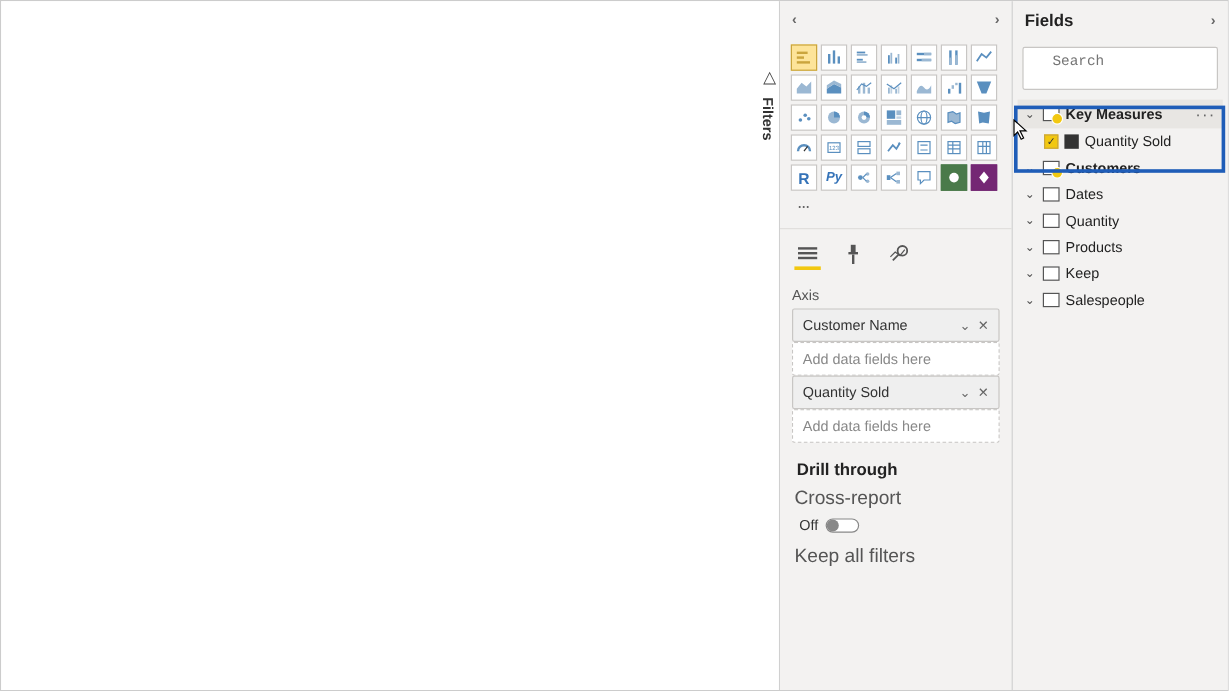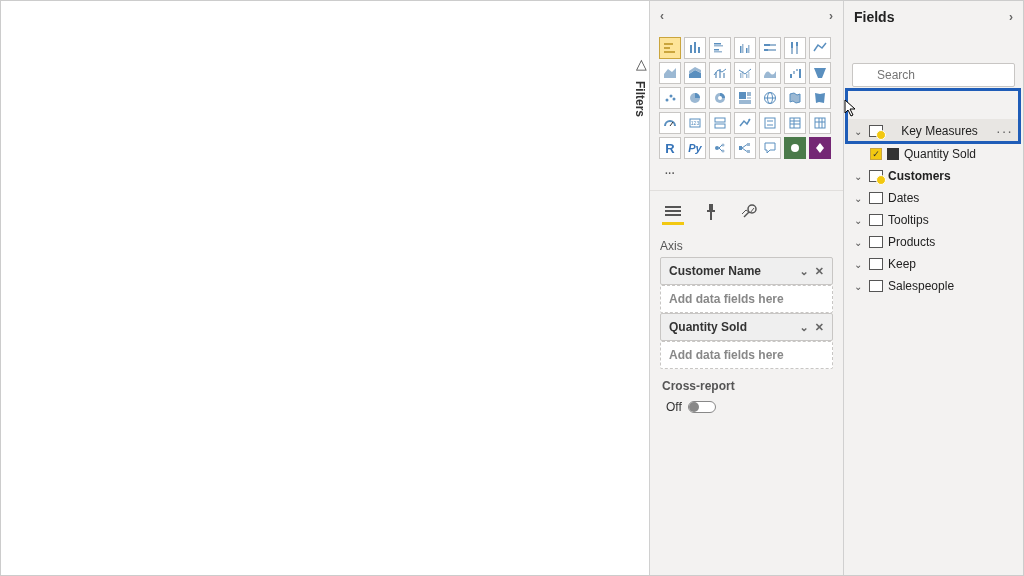--- a/index.html
+++ b/index.html
@@ -11,21 +11,21 @@
   .filters-tab {
     position: absolute; right: 0; top: 50px;
     display: flex; flex-direction: column; align-items: center; gap: 8px;
     padding: 6px 2px; background: #fff;
   }
   .filters-tab .funnel { font-size: 14px; color: #444; transform: rotate(-90deg); }
   .filters-label { writing-mode: vertical-rl; font-size: 12px; color: #333; font-weight: 600; }
 
   .pane { background: #f3f2f1; border-left: 1px solid #d0d0d0; display: flex; flex-direction: column; }
   .pane.viz { width: 194px; }
-  .pane.fields { width: 180px; gap: 24px; }
+  .pane.fields { width: 180px; }
 
   .pane-header {
     display: flex; align-items: center; justify-content: space-between;
     padding: 8px 10px; font-weight: 600; font-size: 14px; color: #222;
   }
   .pane-header .chev { color: #666; font-size: 12px; }
 
   
   .viz-gallery {
     display: grid; grid-template-columns: repeat(7, 22px); grid-auto-rows: 22px;
@@ -42,49 +42,49 @@
 
   .tabs { display: flex; gap: 16px; padding: 8px 12px 0 12px; border-top: 1px solid #e1dfdd; }
   .tab { width: 22px; height: 26px; display: flex; align-items: center; justify-content: center; color: #555; cursor: pointer; }
   .tab.active { border-bottom: 3px solid #f2c811; }
 
   .field-section { padding: 6px 10px 2px 10px; }
   .field-label { font-size: 12px; color: #555; margin: 8px 0 4px 0; }
   .field-well {
     border: 1px dashed #c8c6c4; background: #fff; border-radius: 2px;
     font-size: 12px; color: #888; padding: 6px 8px; min-height: 28px;
-    display: flex; align-items: center; justify-content: space-between; font-weight: bold;
+    display: flex; align-items: center; justify-content: space-between;
   }
   .field-well.filled {
     border: 1px solid #c8c6c4; background: #efefef; color: #333;
   }
   .field-well .ctrls { display: flex; gap: 6px; color: #666; font-size: 11px; }
 
   .drill { padding: 8px 12px; }
   .drill h4 { font-size: 14px; font-weight: 600; padding: 4px 0 8px 2px; color: #222; }
-  .drill .row { font-size: 12px; color: #555; margin-bottom: 4px; font-weight: bold; }
+  .drill .row { font-size: 16px; color: #555; margin-bottom: 4px; }
   .toggle {
     display: inline-flex; align-items: center; gap: 6px; font-size: 12px; color: #333;
     margin: 2px 0 10px 4px;
   }
   .toggle .track {
     width: 28px; height: 12px; border-radius: 7px; border: 1px solid #888; background: #fff;
     position: relative;
   }
   .toggle .track::before {
     content: ''; position: absolute; width: 10px; height: 10px; background: #888;
     border-radius: 50%; left: 0; top: 0;
   }
 
   
   .search-wrap { padding: 6px 8px; }
   .search {
     width: 100%; border: 1px solid #c8c6c4; background: #fff; border-radius: 2px;
-    padding: 4px 6px 4px 24px; font-size: 12px; color: #333;
-    background-image: none; position: relative;
+    padding: 4px 6px 16px 24px; font-size: 12px; color: #333;
+    background-image: none; position: relative; font-family: Liberation Mono, monospace;
   }
   .search-box { position: relative; }
   .search-box .mag { position: absolute; left: 7px; top: 50%; transform: translateY(-50%); color: #666; font-size: 12px; }
 
   .tree { padding: 2px 4px; font-size: 12px; }
   .tree-row {
     display: flex; align-items: center; gap: 5px; padding: 4px 6px;
     color: #222; cursor: pointer; position: relative;
   }
   .tree-row.hover { background: #e8e6e3; }
@@ -403,66 +403,68 @@
             <span>✕</span>
           </span>
       </div>
 
       <div class="field-well">
         <span>Add data fields here</span>
       </div>
     </div>
 
     <div class="drill">
+      <h4>Drill through</h4>
       <div class="row">Cross-report</div>
       <div class="toggle">
         <span>Off</span>
         <span class="track"></span>
       </div>
+      <div class="row">Keep all filters</div>
     </div>
   </div>
 
   <div class="pane fields">
     <div class="pane-header">
       <span>Fields</span>
       <span class="chev">›</span>
     </div>
     <div class="search-wrap">
       <div class="search-box">
         <span class="mag">🔍︎</span>
         <input class="search" placeholder="Search" style="">
       </div>
     </div>
 
     <div class="tree">
       <div class="tree-row hover">
         <span class="exp">⌄</span>
         <span class="tbl meas"></span>
-        <span class="lbl" style="font-weight:400;text-align:center;">Key Measures</span>
+        <span class="lbl" style="font-weight:700;">Key Measures</span>
         <span class="dots">···</span>
       </div>
       <div class="tree-row tree-child">
         <span class="chk">✓</span>
         <span class="calc"></span>
         <span class="lbl">Quantity Sold</span>
       </div>
       <div class="tree-row">
         <span class="exp">⌄</span>
         <span class="tbl meas"></span>
         <span class="lbl" style="font-weight:600;">Customers</span>
       </div>
       <div class="tree-row">
         <span class="exp">⌄</span>
         <span class="tbl"></span>
         <span class="lbl">Dates</span>
       </div>
       <div class="tree-row">
         <span class="exp">⌄</span>
         <span class="tbl"></span>
-        <span class="lbl">Tooltips</span>
+        <span class="lbl">Quantity</span>
       </div>
       <div class="tree-row">
         <span class="exp">⌄</span>
         <span class="tbl"></span>
         <span class="lbl">Products</span>
       </div>
       <div class="tree-row">
         <span class="exp">⌄</span>
         <span class="tbl"></span>
         <span class="lbl">Keep</span>

